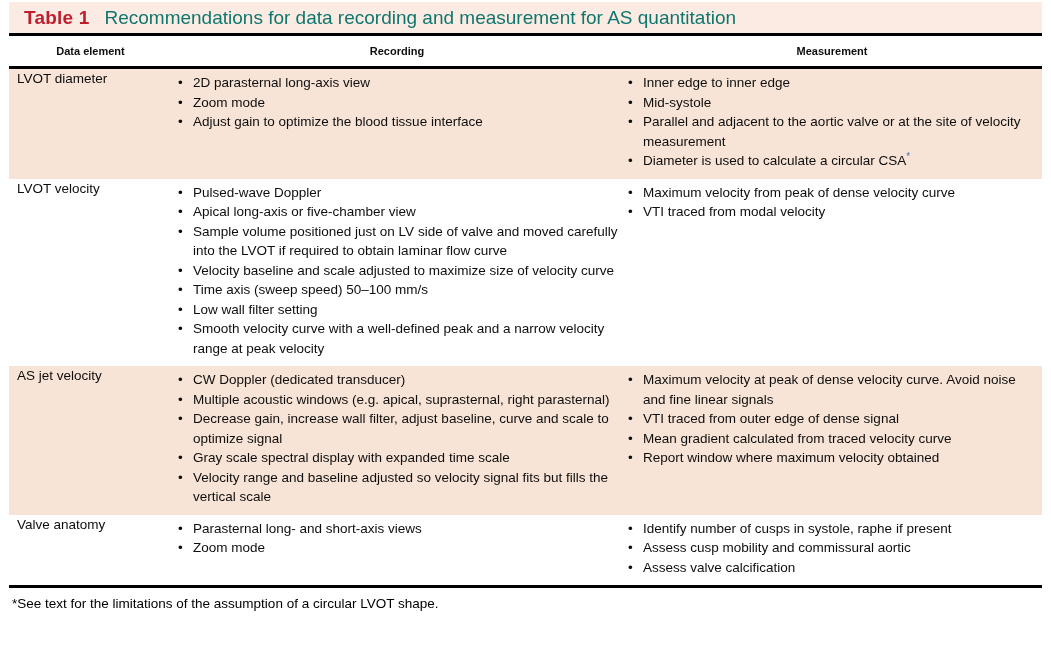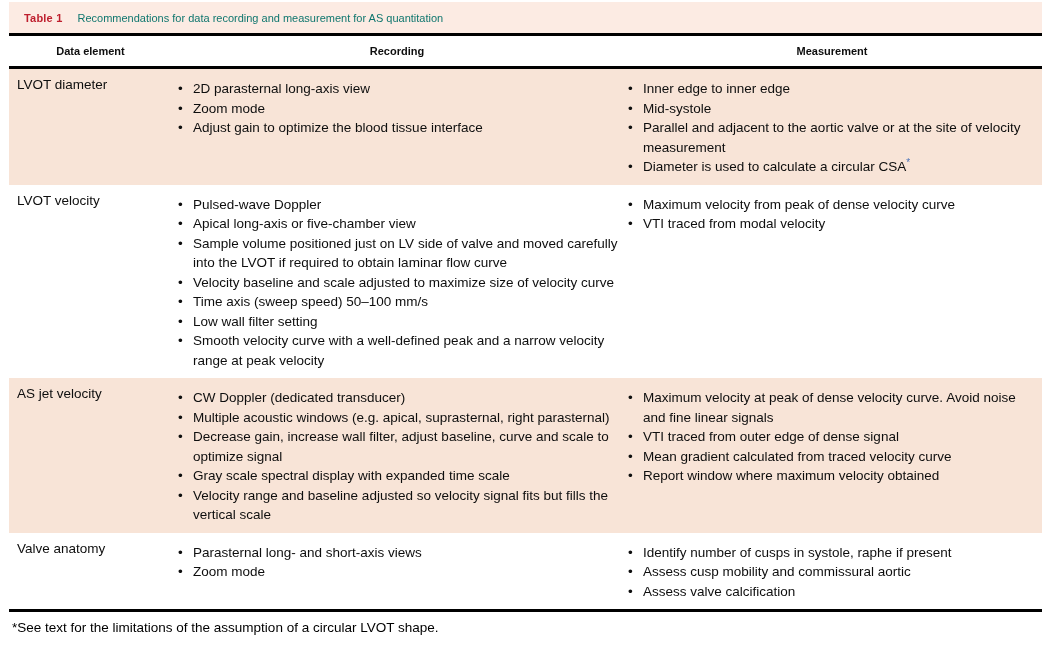--- a/index.html
+++ b/index.html
@@ -20,21 +20,21 @@
   .table-wrap { width: 1033px; }
 
   
   .title-band {
     background: #fcebe3;
     height: 31px;
     display: flex;
     align-items: center;
     padding-left: 15px;
     box-sizing: border-box;
-    font-size: 11px;
+    font-size: 19px;
   }
   .title-label { color: #be1e2d; font-weight: 700; margin-right: 15px; letter-spacing: 0.2px; }
   .title-text  { color: #0f766e; font-weight: 400; }
 
   .rule        { background: #000000; width: 100%; }
   .rule-title  { height: 2.5px; }
   .rule-header { height: 3.5px; }
   .rule-bottom { height: 2.5px; }
 
   
@@ -49,21 +49,21 @@
     background: #ffffff;
   }
   .hdr {
     font-size: 11px;
     font-weight: 700;
     text-align: center;
     line-height: 30px;
   }
 
   
-  .row { padding: 6px 0 4px 0; }
+  .row { padding: 0 0 4px 0; }
   .row.shaded { background: #f8e4d7; }
   .row.plain  { background: #ffffff; }
 
   .cell { box-sizing: border-box; }
   .cell.col1 {
     padding-left: 8px;
     font-size: 13.5px;
     line-height: 19.5px;
   }
   .bullets { margin: 4px; padding: 0; list-style: none; }

